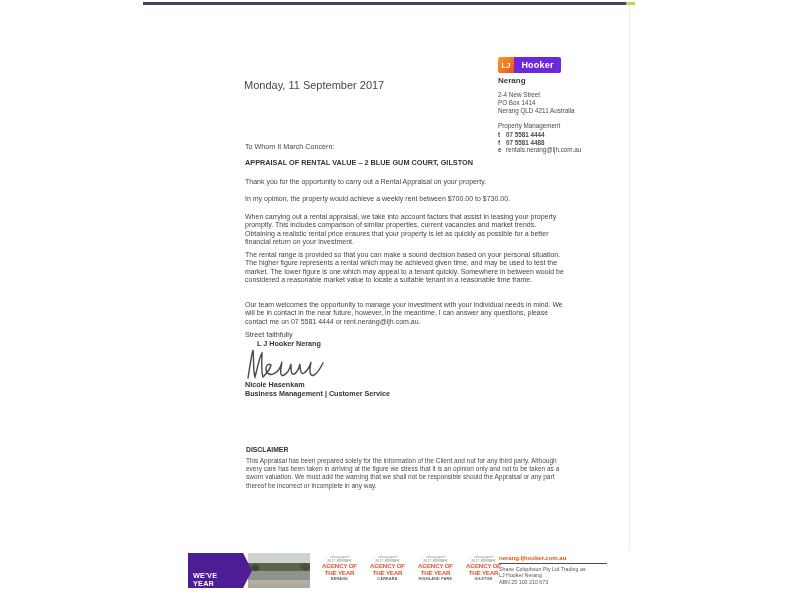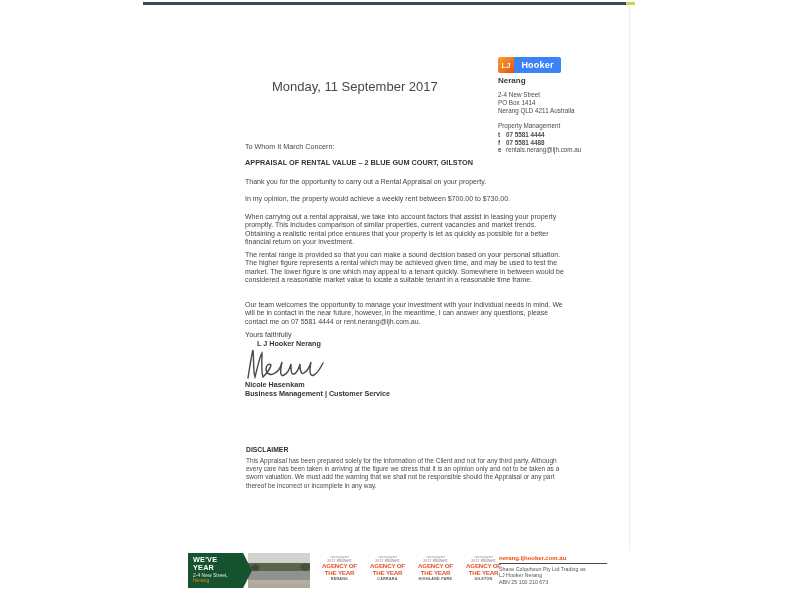--- a/index.html
+++ b/index.html
@@ -6,27 +6,27 @@
   .canvas{
     position:relative;width:800px;height:600px;background:#ffffff;overflow:hidden;
     font-family:"Liberation Sans", sans-serif;color:#3e3e3e;
   }
   
   .topline{position:absolute;left:143px;top:2px;width:483px;height:3px;background:#3f4662;}
   .topline-tick{position:absolute;left:626px;top:2px;width:9px;height:3px;background:#c9d157;}
   .vline{position:absolute;left:629px;top:5px;width:1px;height:545px;background:rgba(0,0,0,0.07);}
 
   
-  .date{position:absolute;left:244px;top:79px;font-size:13px;color:#474747;margin-left:28px;}
+  .date{position:absolute;left:244px;top:79px;font-size:11px;color:#474747;}
 
   
   .logo{position:absolute;left:498px;top:57px;display:flex;height:16px;text-align:center;}
   .logo-lj{width:16px;height:16px;background:linear-gradient(135deg,#f6a030 0%,#ef7622 55%,#e94e1b 100%);
     color:#fff;font-weight:bold;font-size:7.5px;display:flex;align-items:center;justify-content:center;border-radius:2px 0 0 2px;}
-  .logo-hooker{width:47px;height:16px;background:#3b82f6;color:#fff;font-weight:bold;font-size:9px;
+  .logo-hooker{width:47px;height:16px;background:#6d28d9;color:#fff;font-weight:bold;font-size:9px;
     display:flex;align-items:center;justify-content:center;border-radius:0 2px 2px 0;letter-spacing:.2px;}
   .office{position:absolute;left:498px;top:76px;font-size:8px;font-weight:bold;color:#3a3a3a;}
   .addr{position:absolute;left:498px;top:91px;font-size:6.3px;line-height:7.8px;color:#4a4a4a;}
   .dept{position:absolute;left:498px;top:122px;font-size:6.3px;color:#4a4a4a;}
   .contacts{position:absolute;left:498px;top:131px;font-size:6.3px;line-height:7.6px;color:#4a4a4a;}
   .contacts .clabel{display:inline-block;width:8px;font-weight:bold;}
   .contacts .strong{font-weight:bold;}
 
   
   .salutation{position:absolute;left:245px;top:142px;font-size:7.2px;color:#474747;}
@@ -36,22 +36,22 @@
   .closing{position:absolute;left:245px;top:331px;font-size:7.2px;line-height:8.6px;}
   .closing .company{font-weight:bold;color:#333;margin-left:12px;}
   .signature{position:absolute;left:243px;top:347px;}
   .signer{position:absolute;left:245px;top:381px;font-size:7.2px;line-height:8.6px;font-weight:bold;color:#333;}
 
   
   .disc-head{position:absolute;left:246px;top:446px;font-size:6.8px;font-weight:bold;color:#2e2e2e;}
   .disc-text{position:absolute;left:246px;top:457px;width:322px;font-size:6.5px;line-height:8.2px;color:#4a4a4a;}
 
   
-  .moved-banner{position:absolute;left:188px;top:553px;width:64px;height:35px;background:#14532d;z-index:2;
-    clip-path:polygon(0 0,86% 0,100% 50%,86% 100%,0 100%);padding:3px 0 0 5px;box-sizing:border-box;}
+  .moved-banner{position:absolute;left:188px;top:553px;width:64px;height:35px;background:#4c1d95;z-index:2;
+    clip-path:polygon(0 0,86% 0,100% 50%,86% 100%,0 100%);padding:19px 0 0 5px;box-sizing:border-box;}
   .moved-line{font-size:7.3px;font-weight:bold;color:#ffffff;line-height:7.6px;letter-spacing:.2px;}
   .moved-addr{font-size:5px;color:#e6e3de;line-height:5.8px;margin-top:1.5px;}
   .moved-suburb{font-size:5px;color:#e8822a;line-height:5.8px;}
   .photo{position:absolute;left:248px;top:553px;width:62px;height:35px;z-index:1;
     background:
       radial-gradient(ellipse 10px 8px at 12% 42%, #3e4a34 40%, transparent 41%),
       radial-gradient(ellipse 12px 9px at 92% 40%, #46523a 40%, transparent 41%),
       linear-gradient(180deg,#cfd4d1 0%,#cfd4d1 28%,#5a654c 28%,#5a654c 52%,#8f9290 52%,#8f9290 76%,#b5b1a3 76%,#aaa79a 100%);}
   .badges{position:absolute;left:320px;top:555px;display:flex;gap:9px;z-index:2;}
   .badge{width:39px;text-align:center;}
@@ -93,21 +93,21 @@
 
   <div class="salutation">To Whom It March Concern:</div>
   <div class="subject">APPRAISAL OF RENTAL VALUE – 2 BLUE GUM COURT, GILSTON</div>
   <p class="para p1">Thank you for the opportunity to carry out a Rental Appraisal on your property.</p>
   <p class="para p2">In my opinion, the property would achieve a weekly rent between $700.00 to $730.00.</p>
   <p class="para p3">When carrying out a rental appraisal, we take into account factors that assist in leasing your property promptly. This includes comparison of similar properties, current vacancies and market trends. Obtaining a realistic rental price ensures that your property is let as quickly as possible for a better financial return on your investment.</p>
   <p class="para p4">The rental range is provided so that you can make a sound decision based on your personal situation. The higher figure represents a rental which may be achieved given time, and may be used to test the market. The lower figure is one which may appeal to a tenant quickly. Somewhere in between would be considered a reasonable market value to locate a suitable tenant in a reasonable time frame.</p>
   <p class="para p5">Our team welcomes the opportunity to manage your investment with your individual needs in mind. We will be in contact in the near future, however, in the meantime, I can answer any questions, please contact me on 07 5581 4444 or rent.nerang@ljh.com.au.</p>
 
   <div class="closing">
-    <div>Yours faithfully</div>
+    <div>Street faithfully</div>
     <div class="company">L J Hooker Nerang</div>
   </div>
 
   <div class="signature">
     <svg width="92" height="34" viewBox="0 0 92 34">
       <path d="M5 31 C7 18 9 6 10 3 C11 12 10 25 12 30 C15 19 17 8 19 6 C19 14 18 25 20 30 C23 27 27 23 28 18 C26 16 23 18 23 22 C23 27 28 29 32 26 C36 24 38 19 39 15 C37 25 37 30 41 28 C45 26 47 21 48 17 C48 23 48 28 51 27 C54 26 56 21 57 17 C57 23 58 28 61 26 C64 24 67 19 68 15 C66 25 67 30 71 28 C75 26 78 20 80 16" fill="none" stroke="#4a4a4a" stroke-width="1.4" stroke-linecap="round"></path>
     </svg>
   </div>
 
   <div class="signer">

